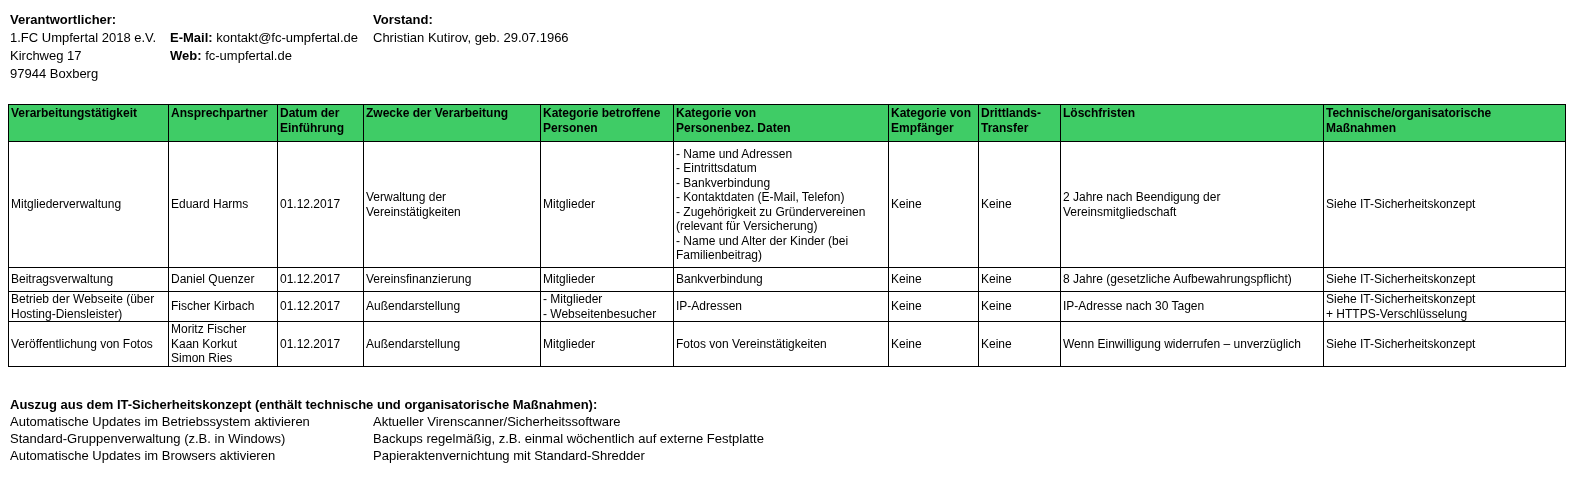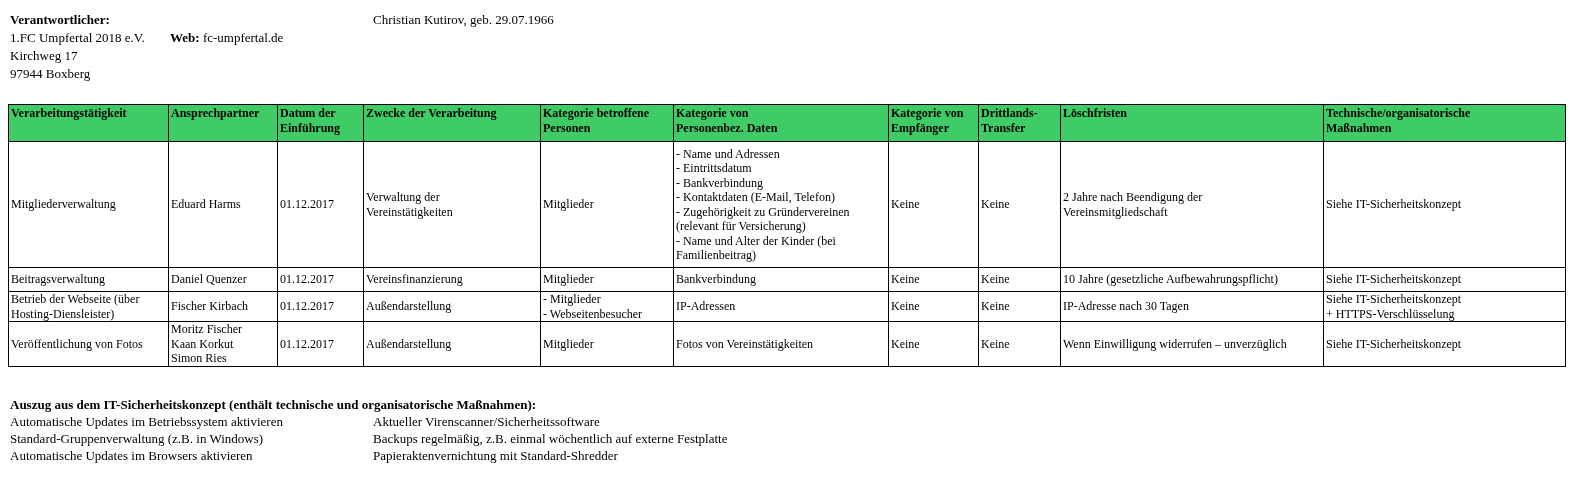--- a/index.html
+++ b/index.html
@@ -1,21 +1,21 @@
 <!DOCTYPE html>
 <html style="--header-green: #3fcc66;"><head>
 <meta charset="utf-8">
 <style>
   html, body { margin: 0; padding: 0; background: #fff; }
   .page {
     position: relative;
     width: 1575px;
     height: 477px;
     background: #fff;
-    font-family: Liberation Serif, serif;
+    font-family: Liberation Sans, sans-serif;
     color: #000;
     overflow: hidden;
   }
   .b { font-weight: bold; }
 
   
   .topinfo { position: absolute; top: 11px; left: 0; font-size: 13px; line-height: 18px; }
   .ticol { position: absolute; top: 0; white-space: nowrap; }
   .ticol.a { left: 10px; }
   .ticol.bcol { left: 170px; }
@@ -64,23 +64,25 @@
 
   <div class="topinfo">
     <div class="ticol a">
       <div class="tline b">Verantwortlicher:</div>
       <div class="tline">1.FC Umpfertal 2018 e.V.</div>
       <div class="tline">Kirchweg 17</div>
       <div class="tline">97944 Boxberg</div>
     </div>
     <div class="ticol bcol">
       <div class="tline"></div>
+      <div class="tline"><span class="b">E-Mail:</span> <span>kontakt@fc-umpfertal.de</span></div>
       <div class="tline"><span class="b">Web:</span> <span>fc-umpfertal.de</span></div>
     </div>
     <div class="ticol c">
+      <div class="tline b">Vorstand:</div>
       <div class="tline">Christian Kutirov, geb. 29.07.1966</div>
     </div>
   </div>
 
   <div class="tblwrap">
     <table class="proc">
       <colgroup>
         <col style="width:160px">
           <col style="width:109px">
           <col style="width:86px">
@@ -134,21 +136,21 @@
         </tr>
         <tr class="r1">
           <td>Beitragsverwaltung</td>
           <td>Daniel Quenzer</td>
           <td>01.12.2017</td>
           <td>Vereinsfinanzierung</td>
           <td>Mitglieder</td>
           <td>Bankverbindung</td>
           <td>Keine</td>
           <td>Keine</td>
-          <td>10 Jahre (gesetzliche Aufbewahrungspflicht)</td>
+          <td>8 Jahre (gesetzliche Aufbewahrungspflicht)</td>
           <td>Siehe IT-Sicherheitskonzept</td>
         </tr>
         <tr class="r2">
           <td>Betrieb der Webseite (über Hosting-Diensleister)</td>
           <td>Fischer Kirbach</td>
           <td>01.12.2017</td>
           <td>Außendarstellung</td>
           <td>- Mitglieder
 - Webseitenbesucher</td>
           <td>IP-Adressen</td>

